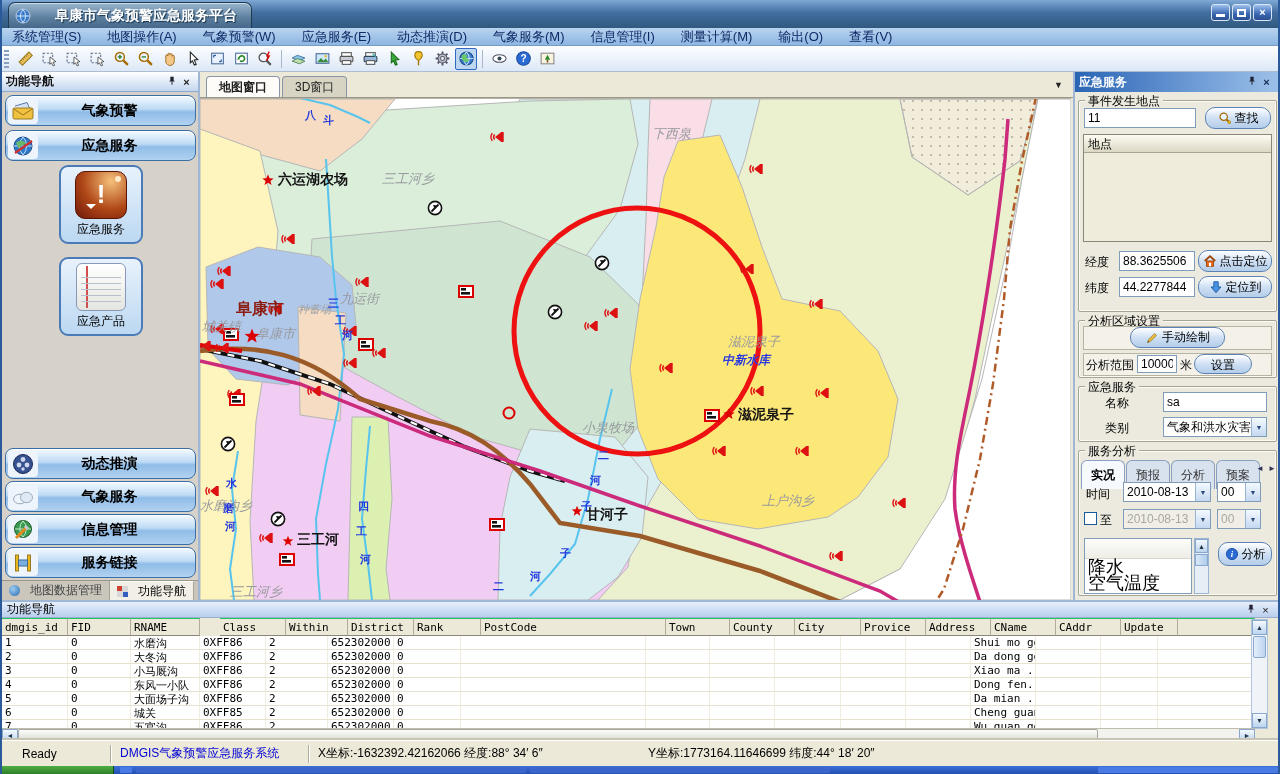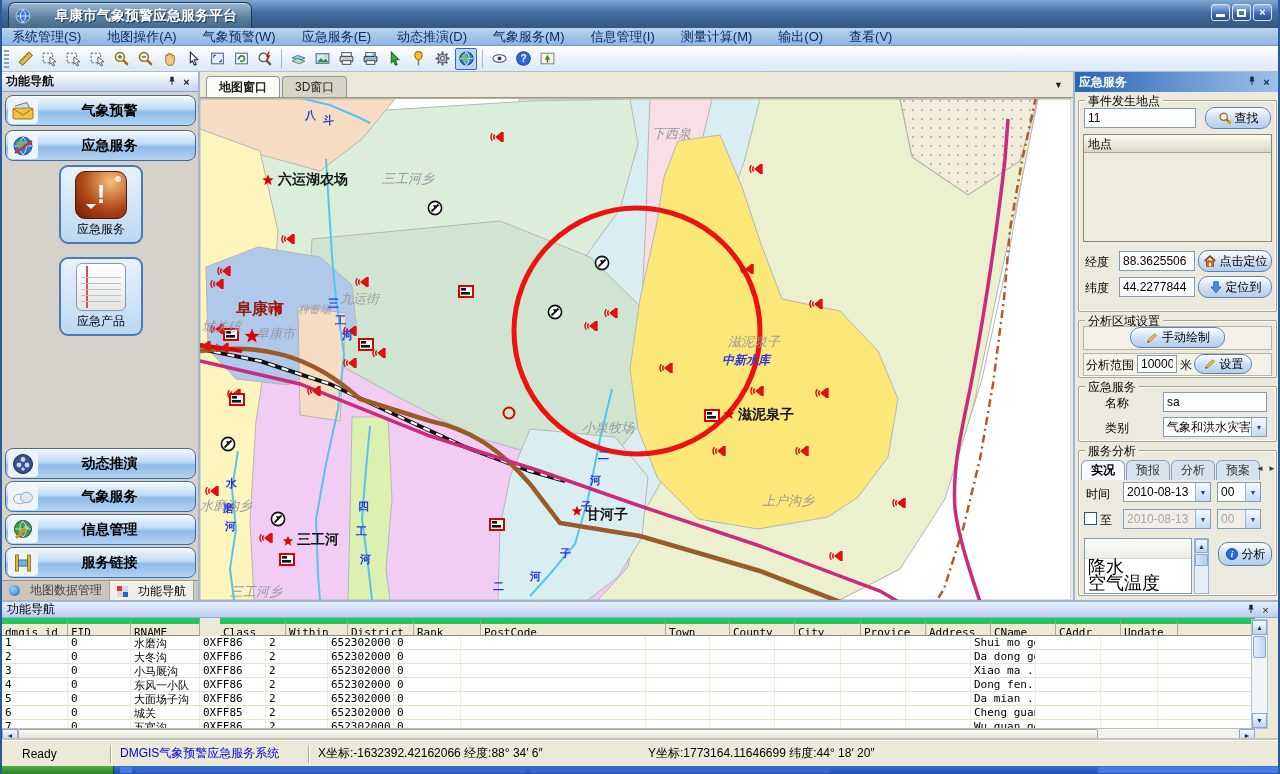--- a/index.html
+++ b/index.html
@@ -92,39 +92,39 @@
     font-size:12px;color:#000;box-shadow:inset 0 1px 0 #fff;}
   .pill svg{width:14px;height:14px;}
   .listbox{position:absolute;background:#f0ecdc;border:1px solid #8a8678;}
   .listbox .lhdr{height:18px;background:linear-gradient(#fdfbf2,#dcd8c4);border-bottom:1px solid #a8a494;font-size:12px;padding:1px 4px;}
   .combo{position:absolute;background:#fff;border:1px solid #7f9db9;display:flex;align-items:center;font-size:12px;}
   .combo .cval{flex:1;padding:0 3px;white-space:nowrap;overflow:hidden;}
   .combo .cbtn{width:15px;align-self:stretch;background:linear-gradient(#f4f9ff,#c4d8f0);border-left:1px solid #9ab4d4;
     font-size:7px;display:flex;align-items:center;justify-content:center;color:#2a4a7a;}
   .combo.disabled{background:#f0eee6;color:#a0a098;}
   .combo.disabled .cval{color:#a8a8a0;}
-  .rtab{height:20px;padding:0 9px;font-size:12px;display:flex;align-items:center;border:1px solid #8aa0be;border-bottom:none;border-radius:6px 6px 0 0;background:#d8e2ee;color:#333;margin-right:1px;}
+  .rtab{height:29px;padding:0 9px;font-size:12px;display:flex;align-items:center;border:1px solid #8aa0be;border-bottom:none;border-radius:6px 6px 0 0;background:#d8e2ee;color:#333;margin-right:1px;}
   .rtab.active{background:#f6f9fd;font-weight:bold;color:#000;}
   #rp-tabs{position:absolute;left:6px;top:388px;display:flex;align-items:flex-end;width:186px;overflow:hidden;}
   .tabscroll{position:absolute;right:1px;top:392px;font-size:8px;color:#335;letter-spacing:1px;}
   .chk{position:absolute;width:13px;height:13px;background:#fff;border:1px solid #1a5a9a;}
   #layer-list{position:absolute;left:9px;top:466px;width:108px;height:56px;background:#fff;border:1px solid #7f9db9;overflow:hidden;}
   #layer-list .lrow0{height:20px;border-bottom:1px solid #d8d8d0;background:linear-gradient(#fcfcfa,#eeeee6);}
   #layer-list .lrow{font-size:18px;padding:0 3px;line-height:16px;color:#000;}
   #ll-scroll{position:absolute;left:119px;top:466px;width:15px;height:56px;background:#e8eef6;border:1px solid #9ab4d4;display:flex;flex-direction:column;}
   .sarrow{height:14px;background:linear-gradient(#f4f9ff,#bcd4ee);border:1px solid #8aa8cc;font-size:7px;color:#234;display:flex;align-items:center;justify-content:center;}
   #ll-scroll .sthumb{height:12px;background:linear-gradient(90deg,#d8e8fa,#b0ccea);border:1px solid #8aa8cc;margin-top:1px;}
   
   #output{position:absolute;left:0;top:600px;width:100%;height:140px;background:#ece9d8;border-top:2px solid #9fb6d4;}
   #out-title{position:absolute;left:0;top:0;width:100%;height:16px;background:linear-gradient(#e6eefb,#b9cfee);
      border-bottom:1px solid #98aecc;display:flex;align-items:center;padding:0 5px;font-size:12px;}
   #out-title .sp{flex:1;}
   #out-table{position:absolute;left:0;top:16px;width:1253px;height:110px;overflow:hidden;background:#fff;}
   #out-header{display:flex;height:18px;background:#ece9d8;}
-  .oh{flex:none;border-right:1px solid #b0ac98;border-bottom:1px solid #8a8678;border-top:6px solid #22c55e;
+  .oh{flex:none;border-right:1px solid #b0ac98;border-bottom:1px solid #8a8678;border-top:1px solid #22c55e;
       font-family:"DejaVu Sans Mono",monospace;font-size:11px;padding:2px 3px;white-space:nowrap;overflow:hidden;color:#000;}
   .orow{display:flex;height:14px;border-bottom:1px solid #e6e2ce;}
   .oc{flex:none;font-family:"DejaVu Sans Mono",monospace;font-size:11px;padding:0 3px;white-space:nowrap;overflow:hidden;color:#000;border-right:1px solid #f0ede0;}
   #out-vscroll{position:absolute;right:10px;top:17px;width:17px;height:110px;background:#f0f4f8;border:1px solid #b0c4dc;display:flex;flex-direction:column;}
   #out-vscroll .sarrow{height:15px;}
   #out-vscroll .vthumb{height:22px;margin:1px;background:linear-gradient(90deg,#e4eefc,#bcd4f0);border:1px solid #8aa8cc;border-radius:2px;}
   #out-vscroll .vtrack{flex:1;}
   #out-hscroll{position:absolute;left:0;top:126px;width:1253px;height:14px;background:#f2f2ee;border-top:1px solid #c0bcac;display:flex;}
   #out-hscroll .sarrow{width:16px;height:100%;}
   #out-hscroll .hthumb{width:1080px;background:linear-gradient(#fcfcfa,#dadad2);border:1px solid #a8a8a0;border-radius:2px;}
@@ -743,21 +743,21 @@
       <div class="pill" style="left:55px;top:255px;width:95px;height:21px;">
         <svg>
             <use href="#r-pencil"></use>
           </svg>
           <span>手动绘制</span>
       </div>
       <div style="position:absolute;left:8px;top:281px;width:189px;height:23px;border:1px solid #b8b4a4;background:#f4f2e8;"></div>
       <span class="rlbl" style="left:11px;top:285px;">分析范围</span>
       <input class="fld" style="left: 62px; top: 283px; width: 40px; height: 18px;" value="10000">
       <span class="rlbl" style="left:105px;top:285px;">米</span>
-      <div class="pill" style="left:119px;top:282px;width:58px;height:20px;">
+      <div class="pill" style="left:119px;top:282px;width:58px;height:20px;flex-direction:column;">
         <svg>
             <use href="#r-pencil"></use>
           </svg>
           <span>设置</span>
       </div>
 
       <div class="grp" style="top:314px;height:56px;">
         <span class="grp-lbl">应急服务</span>
       </div>
       <span class="rlbl" style="left:30px;top:323px;">名称</span>

